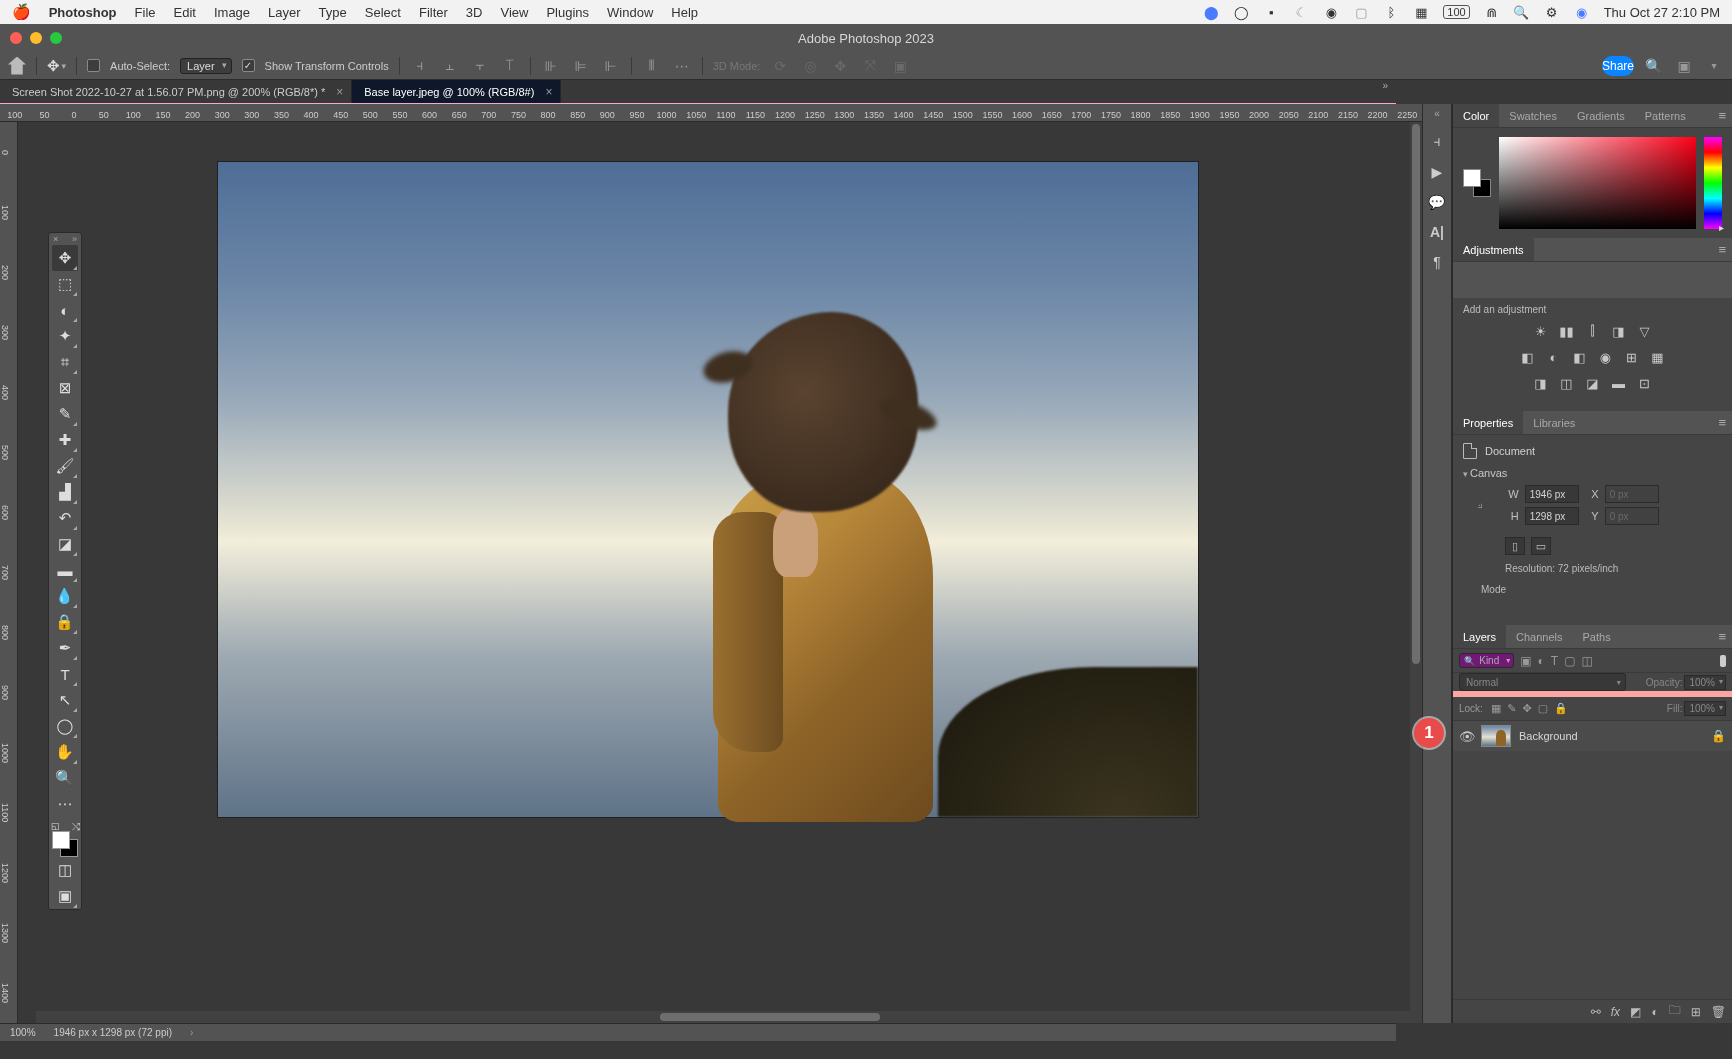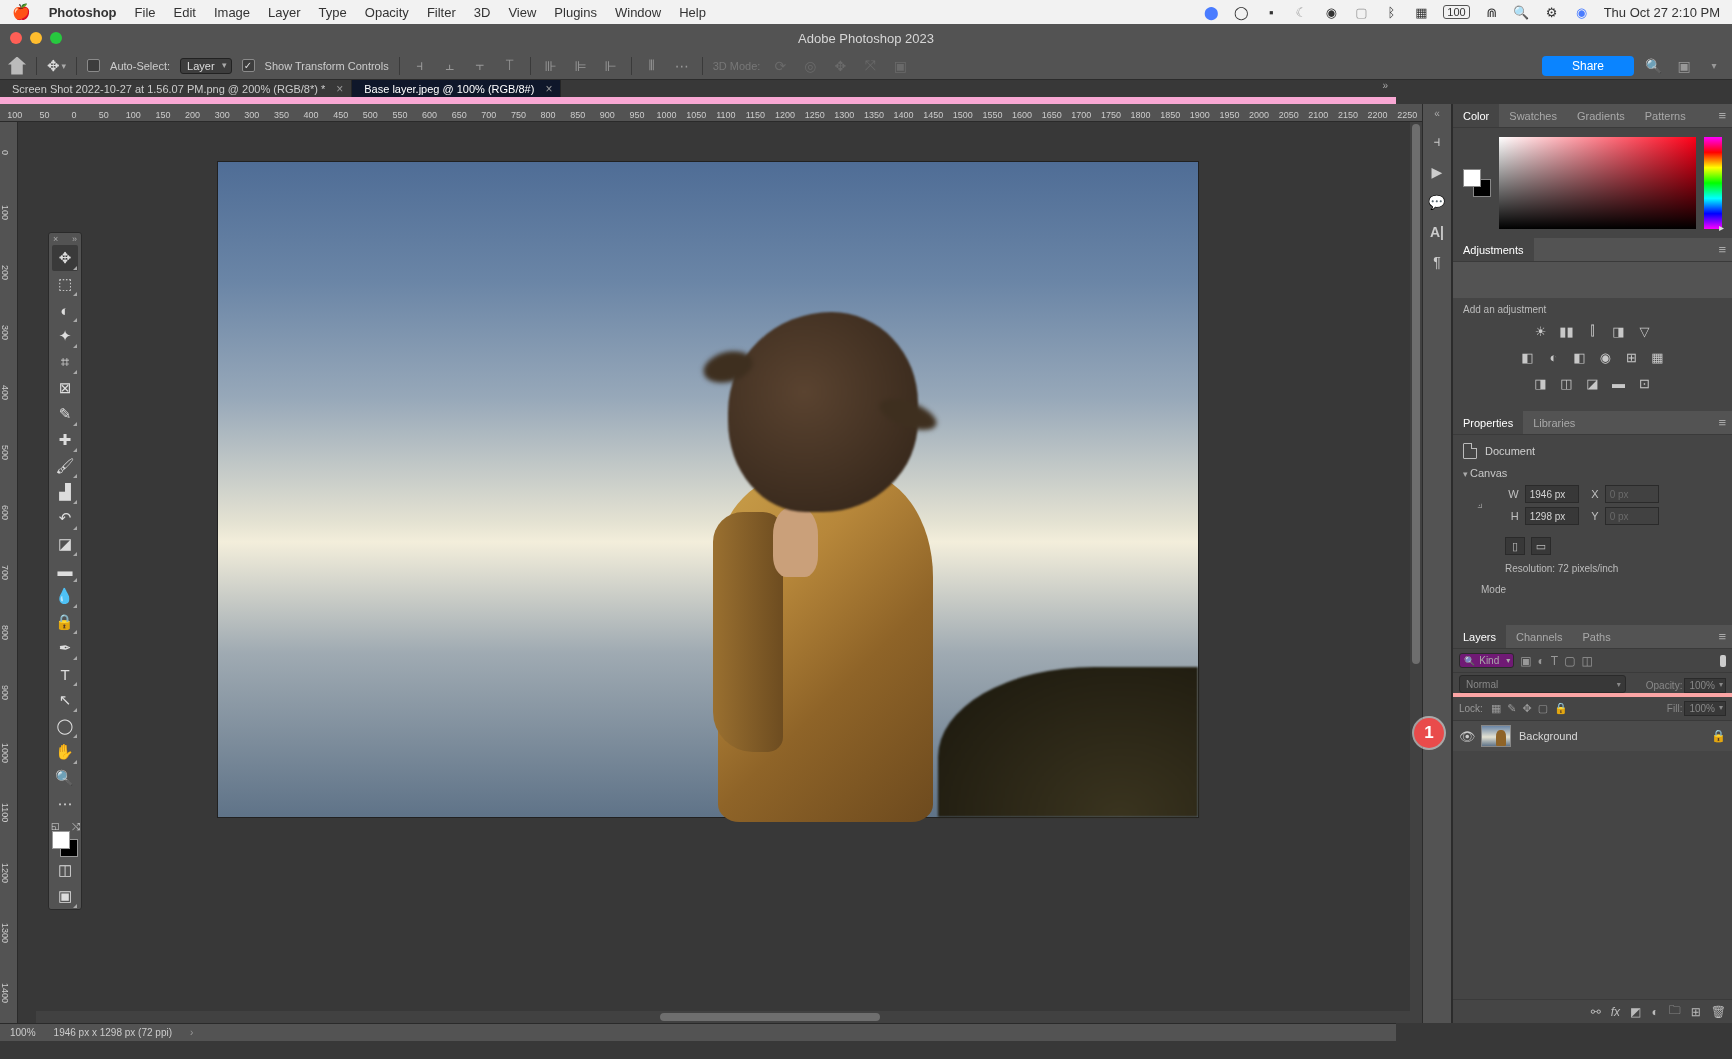--- a/index.html
+++ b/index.html
@@ -32,24 +32,24 @@
 .tool-indicator .move { font-size: 15px; color: #ddd; }
 .tool-indicator .chev { font-size: 9px; color: #aaa; }
 .chk { width: 13px; height: 13px; border: 1px solid #8a8a8a; border-radius: 2px; background: #3d3d3d; display: inline-flex; align-items: center; justify-content: center; }
 .chk.checked::after { content: "✓"; color: #ddd; font-size: 10px; }
 .opt-label { color: #ccc; font-size: 11px; white-space: nowrap; }
 .dd { background: #3d3d3d; border: 1px solid #222; border-radius: 3px; padding: 1px 16px 1px 6px; color: #ddd; font-size: 11px; position: relative; }
 .dd::after { content: "▾"; position: absolute; right: 4px; top: 1px; font-size: 9px; color: #aaa; }
 .icon-btn { width: 20px; height: 20px; color: #999; display: inline-flex; align-items: center; justify-content: center; font-size: 14px; border-radius: 2px; }
 .icon-btn.muted { color: #6a6a6a; }
 .sep { width: 1px; height: 18px; background: #3a3a3a; }
-.share-btn { background: #0a84ff; color: #fff; border-radius: 4px; padding: 3px 30px; font-size: 12px; }
-
-
-.doc-tabs { height: 24px; background: #383838; border-bottom: 7px solid #f9a8d4; display: flex; align-items: stretch; width: 1396px;}
+.share-btn { background: #0a84ff; color: #fff; border-radius: 10px; padding: 3px 0; font-size: 12px; }
+
+
+.doc-tabs { height: 24px; background: #383838; border-bottom: 1px solid #f9a8d4; display: flex; align-items: stretch; width: 1396px;}
 .doc-tab { border-right: 1px solid #252525; display: flex; align-items: center; padding: 0 26px 0 12px; font-size: 11px; position: relative; color: #ccc; background: #383838;}
 .doc-tab.active { background: #0f172a; color: #fff; }
 .doc-tab .x { position: absolute; right: 8px; font-size: 12px; color: #999; }
 
 
 .workspace { display: flex; height: calc(100% - 24px - 28px - 28px - 18px); }
 
 
 .toolbox { position: absolute; left: 48px; top: 232px; width: 34px; background: #535353; border: 1px solid #2a2a2a; border-radius: 3px; display: flex; flex-direction: column; align-items: center; z-index: 5;}
 .toolbox .tb-head { height: 12px; width: 100%; display: flex; align-items: center; justify-content: space-between; padding: 0 4px; color: #aaa; font-size: 9px;}
@@ -134,21 +134,21 @@
 .mode-line { margin-left: 18px; margin-top: 10px;}
 
 
 .layers-body { flex: 1; display: flex; flex-direction: column;}
 .layers-filter { height: 24px; background: #454545; border-bottom: 1px solid #3a3a3a; display: flex; align-items: center; padding: 0 6px; gap: 6px;}
 .kind-dd { flex: none; display: flex; align-items: center; gap: 4px; background: #701a75; border: 1px solid #2a2a2a; border-radius: 3px; padding: 1px 14px 1px 4px; color: #aaa; font-size: 10px; position:relative;}
 .kind-dd::before { content: "🔍"; font-size: 9px;}
 .kind-dd::after { content: "▾"; position:absolute; right:3px; font-size:8px;}
 .lf-icon { color: #999; font-size: 12px; }
 .lf-toggle { margin-left: auto; width: 6px; height: 12px; background: #ccc; border-radius: 2px;}
-.layers-blend { height: 24px; background: #454545; border-bottom: 4px solid #fca5a5; display: flex; align-items: flex-end; padding: 0 6px; gap: 6px;}
+.layers-blend { height: 24px; background: #454545; border-bottom: 6px solid #fca5a5; display: flex; align-items: center; padding: 0 6px; gap: 6px;}
 .blend-dd { flex: 1; background: #383838; border: 1px solid #2a2a2a; border-radius: 3px; height: 18px; color: #888; font-size: 10px; padding: 0 6px; display:flex; align-items:center; position:relative;}
 .blend-dd::after { content: "▾"; position:absolute; right:4px; font-size:8px;}
 .op-group { display: flex; align-items: center; gap: 2px;}
 .op-lab { color: #888; font-size: 10px; margin-left: 14px;}
 .op-val { color: #888; font-size: 10px; background: #383838; border: 1px solid #2a2a2a; padding: 1px 10px 1px 4px; position:relative;}
 .op-val::after { content:"▾"; position:absolute; right:2px; font-size:8px;}
 .layers-lock { height: 24px; background: #454545; border-bottom: 1px solid #3a3a3a; display: flex; align-items: center; padding: 0 6px; gap: 6px;}
 .lock-lab { color: #999; font-size: 10px; margin-right: 2px;}
 .lock-ico { color: #999; font-size: 11px;}
 .layer-list { flex: 1; background: #454545; overflow: hidden;}
@@ -173,21 +173,21 @@
 
 <div class="menubar">
   <div class="left">
     <span class="apple">🍎</span>
     <span class="app-name">Photoshop</span>
     <span>File</span>
     <span>Edit</span>
     <span>Image</span>
     <span>Layer</span>
     <span>Type</span>
-    <span>Opacity</span>
+    <span>Select</span>
     <span>Filter</span>
     <span>3D</span>
     <span>View</span>
     <span>Plugins</span>
     <span>Window</span>
     <span>Help</span>
   </div>
   <div class="right">
     <span class="icon" style="color:#4a7cff">⬤</span>
     <span class="icon">◯</span>

